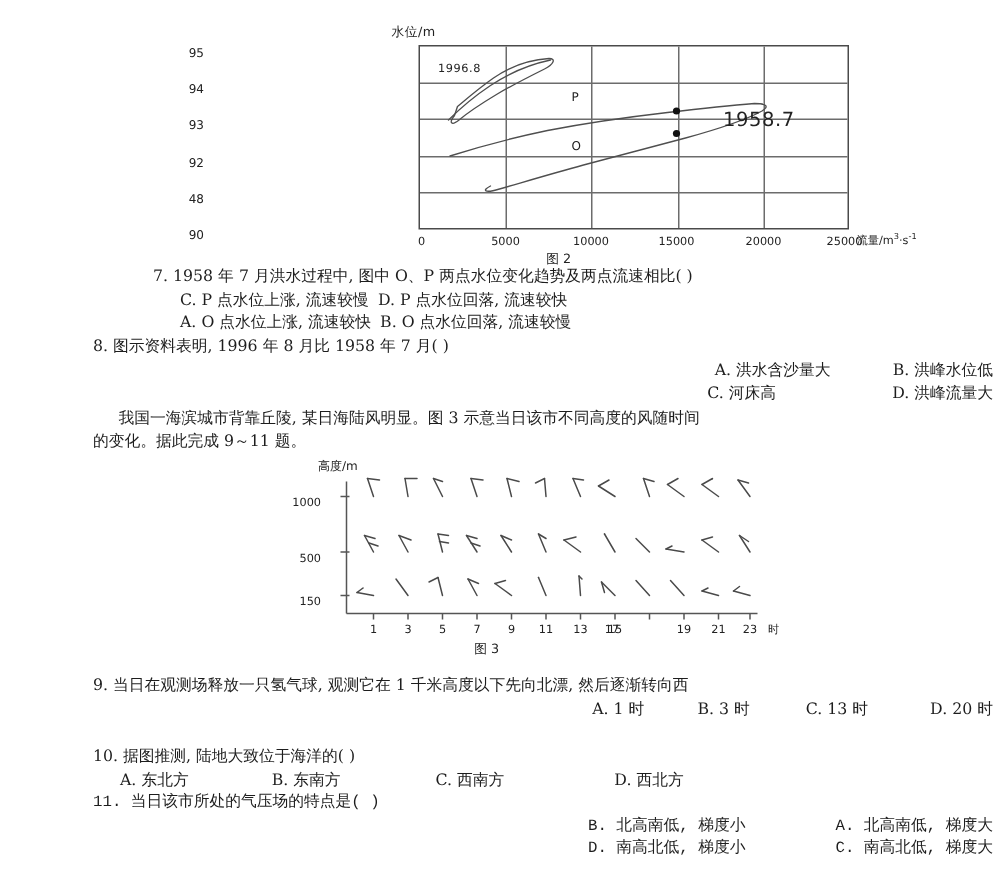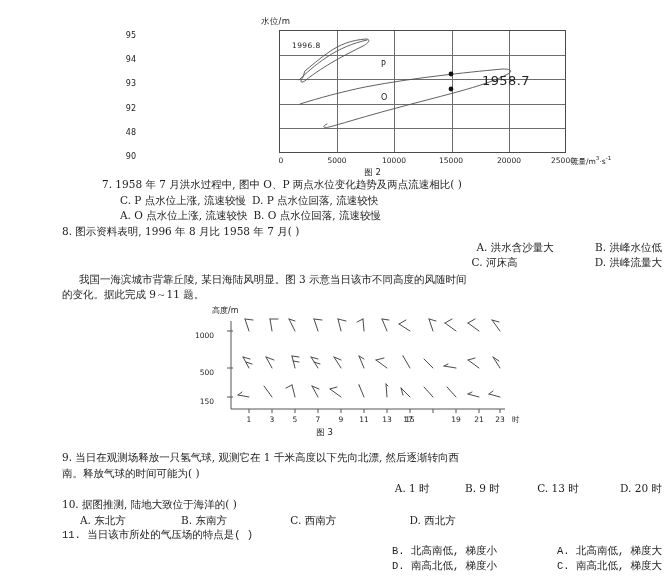--- a/index.html
+++ b/index.html
@@ -362,24 +362,23 @@
     <div class="fig3-xtick" style="left:456px;top:112px">19</div>
     <div class="fig3-xtick" style="left:479px;top:112px">21</div>
     <div class="fig3-xtick" style="left:500px;top:112px">23</div>
     <div class="fig3-xunit" style="left:512px;top:112px">时</div>
 
     <div class="fig3-caption"><span class="fig3-cap-inner">图 3</span></div>
   </div>
 
   <div class="qblock" style="left:62px;top:450px;width:600px;">
     <div class="q-line">9. 当日在观测场释放一只氢气球, 观测它在 1 千米高度以下先向北漂, 然后逐渐转向西</div>
-    <div class="q-line">南。释放气球的时间可能为(    )</div>
     <div class="q-line q-indent1 q-twocol">
       <span class="opt">A. 1 时</span>
-      <span class="opt" style="padding-left:32px">B. 9 时</span>
+      <span class="opt" style="padding-left:32px">B. 3 时</span>
       <span class="opt" style="padding-left:34px">C. 13 时</span>
       <span class="opt" style="padding-left:38px">D. 20 时</span>
     </div>
   </div>
 
   <div class="qblock" style="left:62px;top:497px;width:600px;">
     <div class="q-line">10. 据图推测, 陆地大致位于海洋的(    )</div>
     <div class="q-line q-indent1">
       <span class="opt">A. 东北方</span>
       <span class="opt" style="padding-left:52px">B. 东南方</span>

